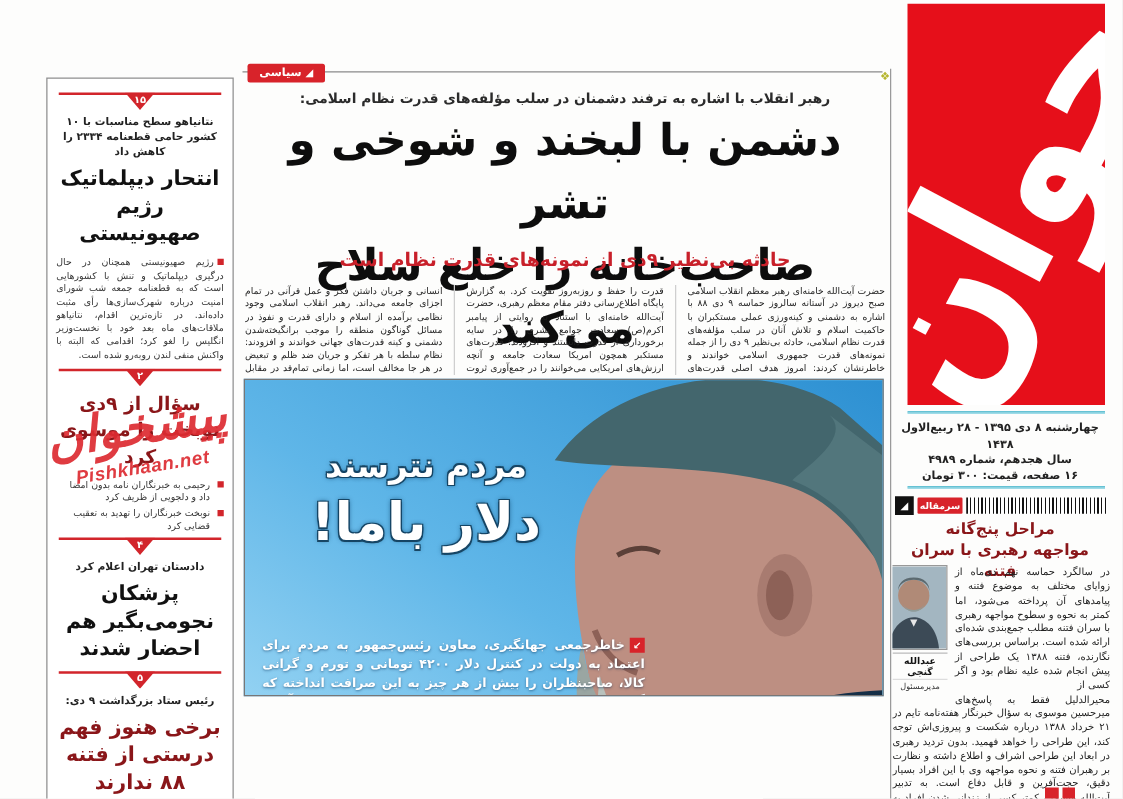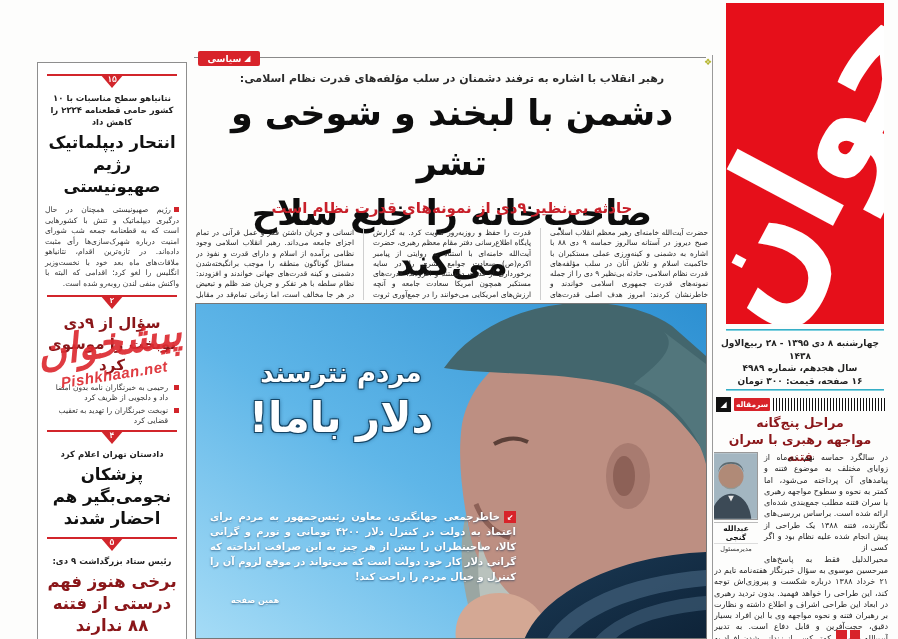--- a/index.html
+++ b/index.html
@@ -6,21 +6,21 @@
   .page{position:relative;width:898px;height:639px;background:#fdfdfc;overflow:hidden;
         font-family:"DejaVu Sans",sans-serif;direction:rtl;}
   
   .leftcol{position:absolute;left:37px;top:62px;width:150px;height:600px;
            border:1px solid #8e8e8e;background:#fff;box-sizing:border-box;
            padding:0 7px;text-align:center;overflow:hidden;}
   .sep{position:relative;border-top:2px solid #d2252b;margin:4px 2px 16px;}
   .sep.first{margin-top:11px;}
   .tri{position:absolute;top:-2px;left:50%;transform:translateX(-50%);
        clip-path:polygon(0 0,100% 0,50% 100%);background:#d2252b;color:#fff;
-       width:24px;height:14px;font-size:8px;line-height:11px;text-align:center;font-weight:bold;font-family:Liberation Mono, monospace;}
+       width:24px;height:14px;font-size:8px;line-height:11px;text-align:center;font-weight:bold;}
   .kicker-sm{font-size:8.5px;line-height:12px;color:#222;font-weight:bold;margin:2px 0 4px;}
   .lhead{font-size:16.5px;line-height:22px;font-weight:900;color:#111;margin:2px 0 7px;}
   .lhead.red{color:#8a1619;}
   .lhead.md{font-size:15px;line-height:21px;}
   .lbody{font-size:7.5px;line-height:10.5px;color:#333;text-align:justify;margin:0 0 6px;}
   .sq{display:inline-block;width:5px;height:5px;background:#d2252b;margin-left:3px;}
   .bullets{margin:0 0 4px;}
   .brow{display:flex;gap:3px;align-items:flex-start;font-size:7.5px;line-height:10px;
         color:#333;text-align:right;margin-bottom:3px;}
   .brow .sq{margin-top:2px;flex:0 0 auto;}
@@ -34,21 +34,21 @@
   .kicker-main{position:absolute;top:72px;left:0;right:0;text-align:center;
                font-size:11px;font-weight:bold;color:#2b2b2b;}
   .mainhead{position:absolute;top:88px;left:0;right:0;margin:0;text-align:center;
             font-size:35px;line-height:50px;font-weight:900;color:#0d0d0d;letter-spacing:-.5px;}
   .subhead{position:absolute;top:199px;left:0;right:0;text-align:center;
            font-size:15px;font-weight:900;color:#c8202a;}
   .body-cols{position:absolute;top:228px;left:4px;right:4px;height:72px;display:flex;gap:0;}
   .bcol{flex:1;font-size:7.4px;line-height:10.3px;color:#222;text-align:justify;overflow:hidden;}
   .bcol:nth-child(1),.bcol:nth-child(2){border-left:1px solid #cfcfcf;padding-left:9px;margin-left:9px;}
   
-  .photo{position:absolute;top:303px;left:3px;width:512px;height:336px;border:1px solid #777;
+  .photo{position:absolute;top:303px;left:3px;width:512px;height:254px;border:1px solid #777;
          box-sizing:border-box;overflow:hidden;background:#5db4e6;}
   .photo svg{position:absolute;inset:0;}
   .slogan{position:absolute;top:52px;left:20px;width:250px;text-align:center;color:#fff;
           text-shadow:0 0 4px rgba(10,60,100,.9),1px 1px 0 #1c4a66,-1px -1px 0 #1c4a66,
                       1px -1px 0 #1c4a66,-1px 1px 0 #1c4a66;}
   .slogan .s1{font-size:26px;font-weight:900;line-height:34px;}
   .slogan .s2{font-size:42px;font-weight:900;line-height:56px;}
   .photo-caption{position:absolute;top:205px;right:190px;left:14px;color:#fff;
                  font-size:10px;line-height:15px;text-align:justify;font-weight:bold;
                  text-shadow:0 1px 2px rgba(0,40,80,.55);}

